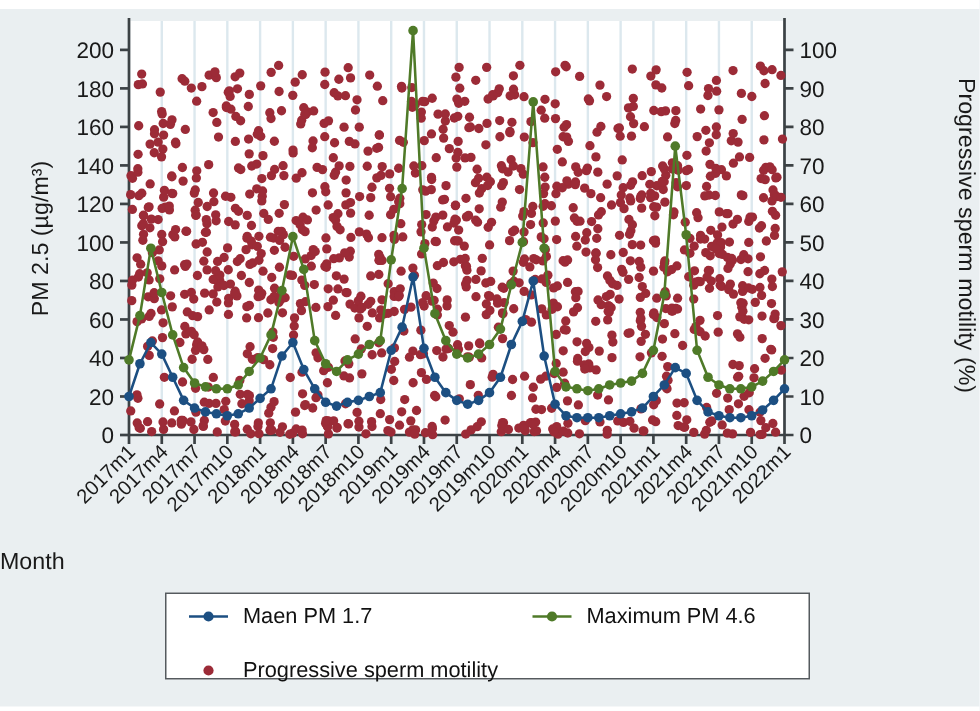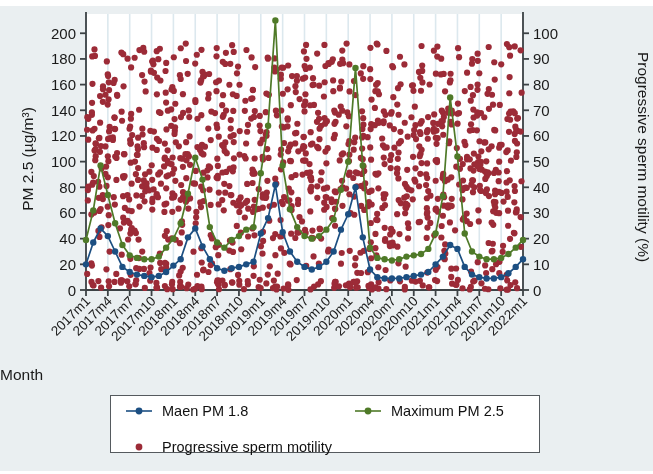--- a/index.html
+++ b/index.html
@@ -1667,31 +1667,31 @@
 
   <div id="legend-box">
 
     <div class="legend-row" id="legend-mean">
       <span class="legend-key">
         <svg width="30" height="16" viewBox="0 0 30 16">
           <line x1="2" y1="8" x2="28" y2="8" stroke="#1c4f82" stroke-width="1.6"></line>
           <circle cx="15" cy="8" r="3.4" fill="#1c4f82"></circle>
         </svg>
       </span>
-      <span>Maen PM 1.8</span>
+      <span>Maen PM 1.7</span>
     </div>
 
     <div class="legend-row" id="legend-max">
       <span class="legend-key">
         <svg width="30" height="16" viewBox="0 0 30 16">
           <line x1="2" y1="8" x2="28" y2="8" stroke="#4f7a28" stroke-width="1.6"></line>
           <circle cx="15" cy="8" r="3.4" fill="#4f7a28"></circle>
         </svg>
       </span>
-      <span>Maximum PM 2.5</span>
+      <span>Maximum PM 4.6</span>
     </div>
 
     <div class="legend-row" id="legend-sperm">
       <span class="legend-key">
         <svg width="30" height="16" viewBox="0 0 30 16">
           <circle cx="15" cy="8" r="3.4" fill="#9c2b37"></circle>
         </svg>
       </span>
       <span>Progressive sperm motility</span>
     </div>

